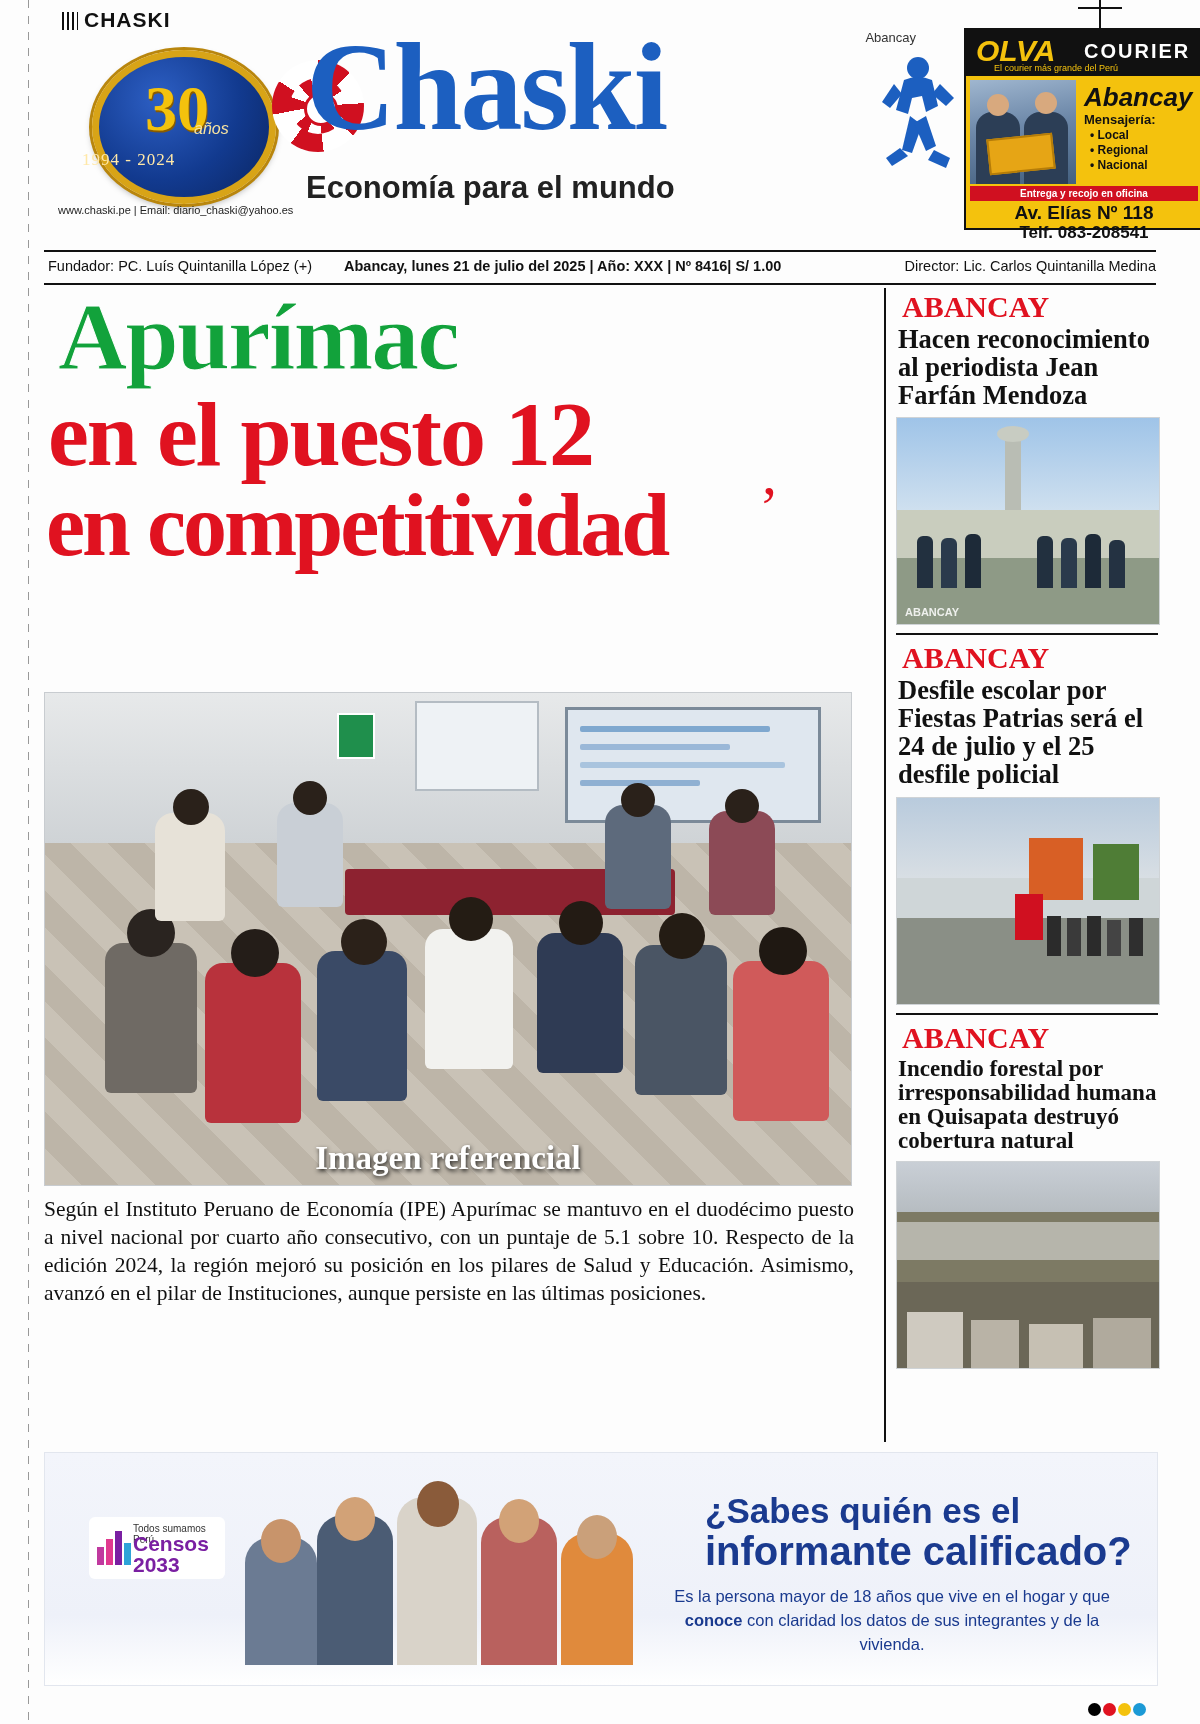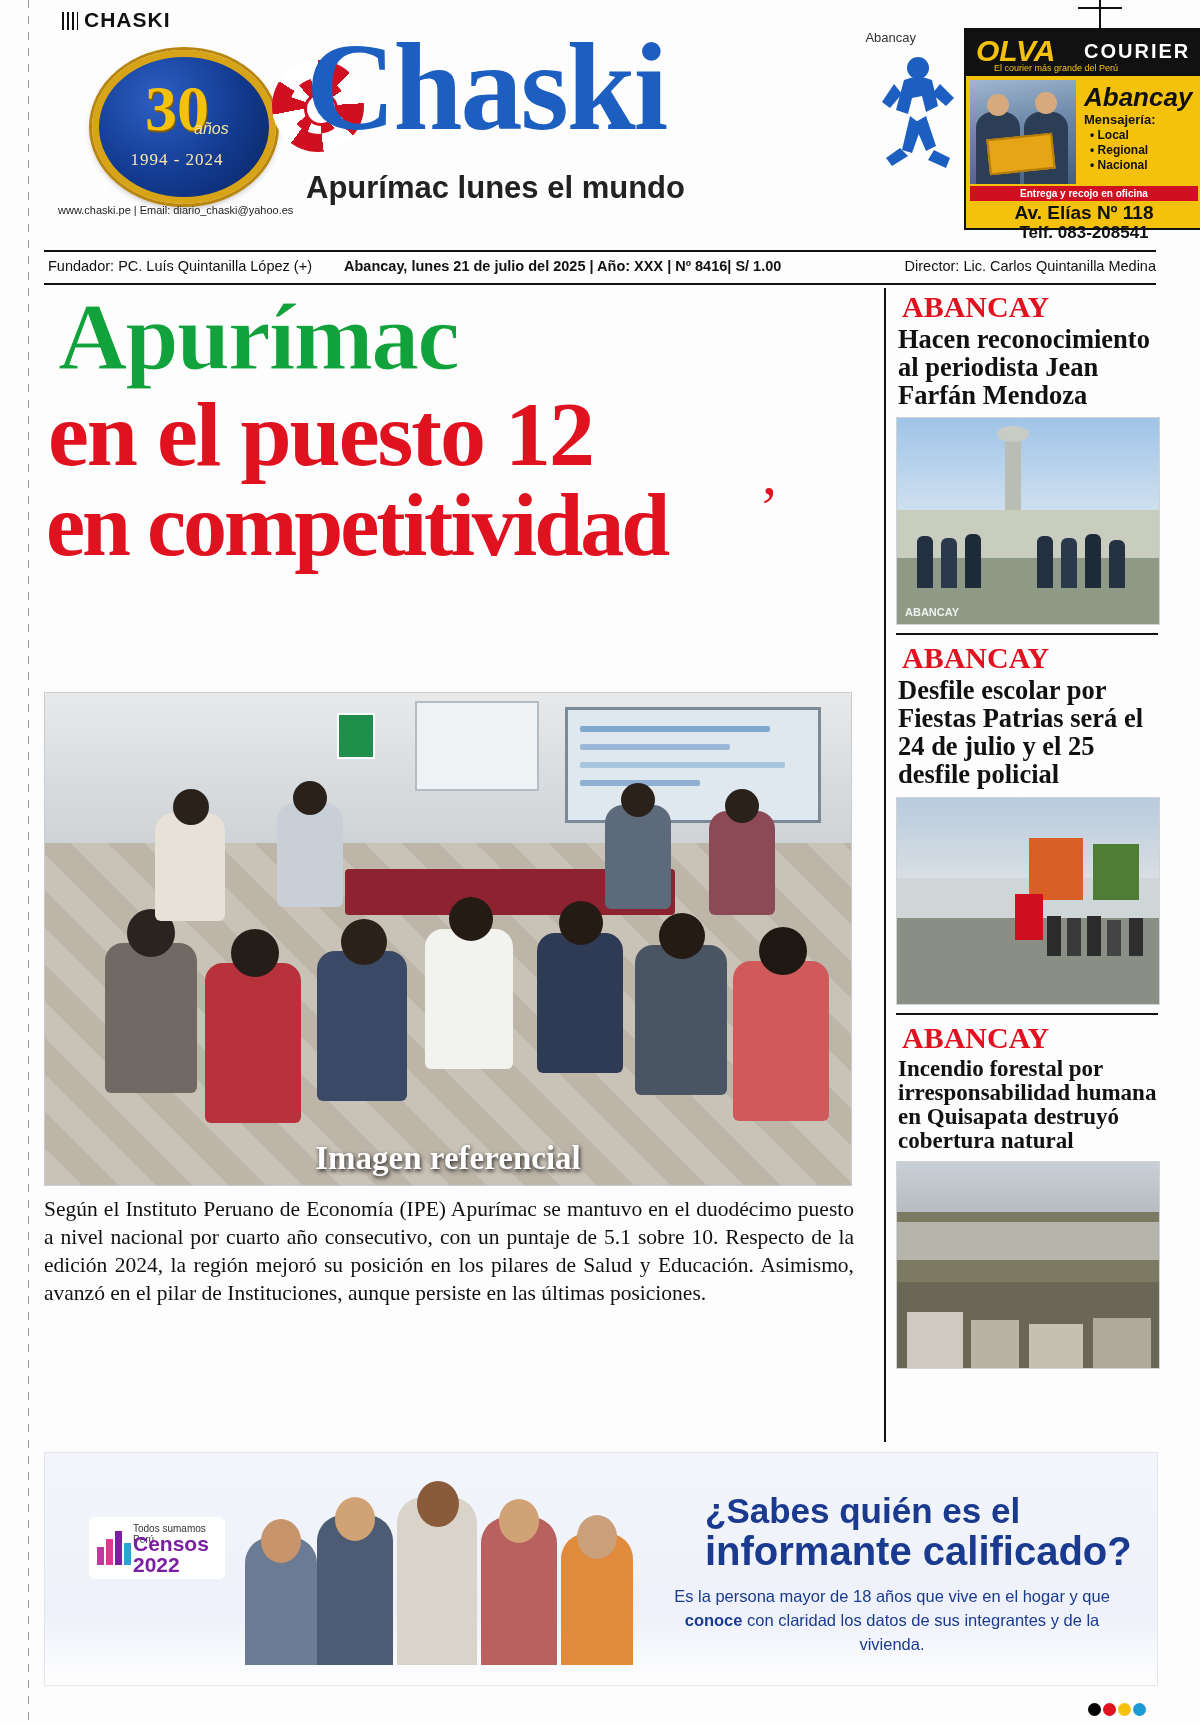--- a/index.html
+++ b/index.html
@@ -42,21 +42,21 @@
   }
   .badge30 .num{
     position:absolute;left:0;top:26px;width:190px;text-align:center;
     font-size:64px;font-weight:bold;color:#f4c20d;font-family:"Liberation Serif",serif;
     text-shadow:1px 2px 0 #8a5c00;
   }
   .badge30 .anios{
     position:absolute;left:112px;top:74px;font-size:16px;color:#f7e3a0;font-style:italic;
   }
   .badge30 .years{
-    position:absolute;left:0;top:104px;width:190px;text-align:center;
+    position:absolute;left:0;top:104px;width:190px;text-align:left;
     font-size:17px;color:#ffe8a8;font-family:"Liberation Serif",serif;letter-spacing:1px;
   }
   .webmail{
     position:absolute;left:14px;top:196px;font-size:11px;color:#222;
   }
 
   .rosette{position:absolute;left:228px;top:52px;width:92px;height:92px;}
   .rosette .r1{position:absolute;left:0;top:0;width:92px;height:92px;border-radius:50%;
     background:conic-gradient(#d01020 0 12%,#fff 12% 24%,#d01020 24% 36%,#fff 36% 48%,#d01020 48% 60%,#fff 60% 72%,#d01020 72% 84%,#fff 84% 100%);}
   .rosette .r2{position:absolute;left:18px;top:18px;width:56px;height:56px;border-radius:50%;
@@ -231,21 +231,21 @@
 
     <div class="webmail">www.chaski.pe | Email: diario_chaski@yahoo.es</div>
 
     <div class="rosette">
       <div class="r1"></div>
         <div class="r2"></div>
         <div class="r3"></div>
     </div>
 
     <div class="logo-title">Chaski</div>
-    <div class="logo-sub">Apurímac lunes el mundo</div>
+    <div class="logo-sub">Economía para el mundo</div>
 
     <svg class="runner" viewBox="0 0 90 130">
       <g fill="#1c5fc0">
         <circle cx="44" cy="18" r="11"></circle>
         <path d="M30 30 q14 -6 28 0 l6 26 -12 6 -4 -16 -10 2 -4 16 -12 -4z"></path>
         <path d="M20 34 l-12 18 8 6 12 -14z"></path>
         <path d="M66 34 l14 14 -8 8 -14 -12z"></path>
         <path d="M36 66 l-8 34 10 3 10 -28z"></path>
         <path d="M52 66 l10 30 -10 5 -12 -28z"></path>
         <path d="M26 98 l-14 10 6 8 16 -10z"></path>
@@ -398,21 +398,21 @@
     <div class="ad-censos">
       <div class="cbox"></div>
       <div class="bars">
         <i style="left:0;height:18px;"></i>
         <i style="left:9px;height:26px;background:#e0398f;"></i>
         <i style="left:18px;height:34px;background:#7a1fa2;"></i>
         <i style="left:27px;height:22px;background:#2ea3d8;"></i>
       </div>
       <div class="ctop">Todos sumamos Perú</div>
       <div class="ctxt">
-        <span>Censos</span><br><span>2022</span>
+        <span>Censos</span><br><span>2033</span>
       </div>
     </div>
 
     <div class="ad-people">
       <div class="per" style="left:10px;width:72px;height:128px;background:#6b7b93;border-radius:26px 26px 0 0;"></div>
       <div class="hd" style="left:26px;top:44px;width:40px;height:44px;background:#c8946b;"></div>
       <div class="per" style="left:82px;width:76px;height:150px;background:#4b5c74;border-radius:26px 26px 0 0;"></div>
       <div class="hd" style="left:100px;top:22px;width:40px;height:44px;background:#d2a277;"></div>
       <div class="per" style="left:162px;width:80px;height:168px;background:#d9d3c9;border-radius:26px 26px 0 0;"></div>
       <div class="hd" style="left:182px;top:6px;width:42px;height:46px;background:#8a5b3a;"></div>

